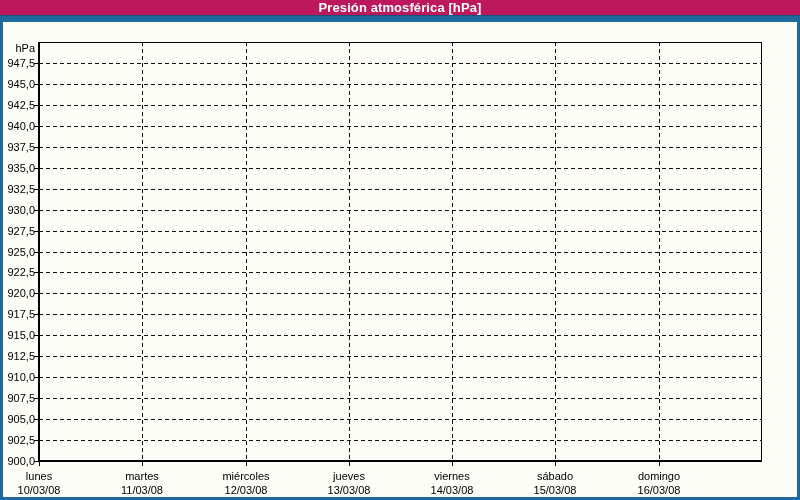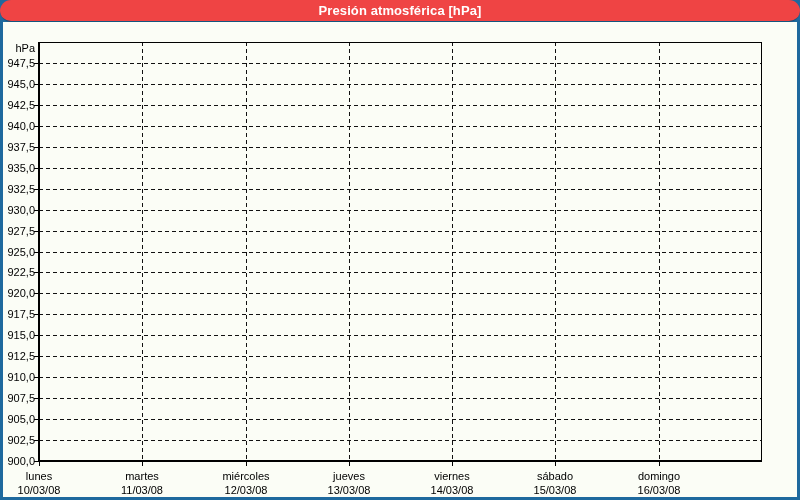--- a/index.html
+++ b/index.html
@@ -12,28 +12,27 @@
     position: relative;
     width: 800px;
     height: 500px;
     background: #1e699e; 
     overflow: hidden;
   }
   .titlebar {
     position: absolute;
     left: 0; top: 0;
     width: 800px;
-    height: 22px;
-    background: #ef4444;
+    height: 16px;
+    background: #be185d;
     border-bottom: 1px solid #14557e;
     box-sizing: border-box;
     display: flex;
     align-items: center;
     justify-content: center;
-    border-radius: 11px;
   }
   .titlebar .title {
     color: #ffffff;
     font-size: 13px;
     font-weight: bold;
     letter-spacing: 0.1px;
   }
   .content {
     position: absolute;
     left: 3px;

